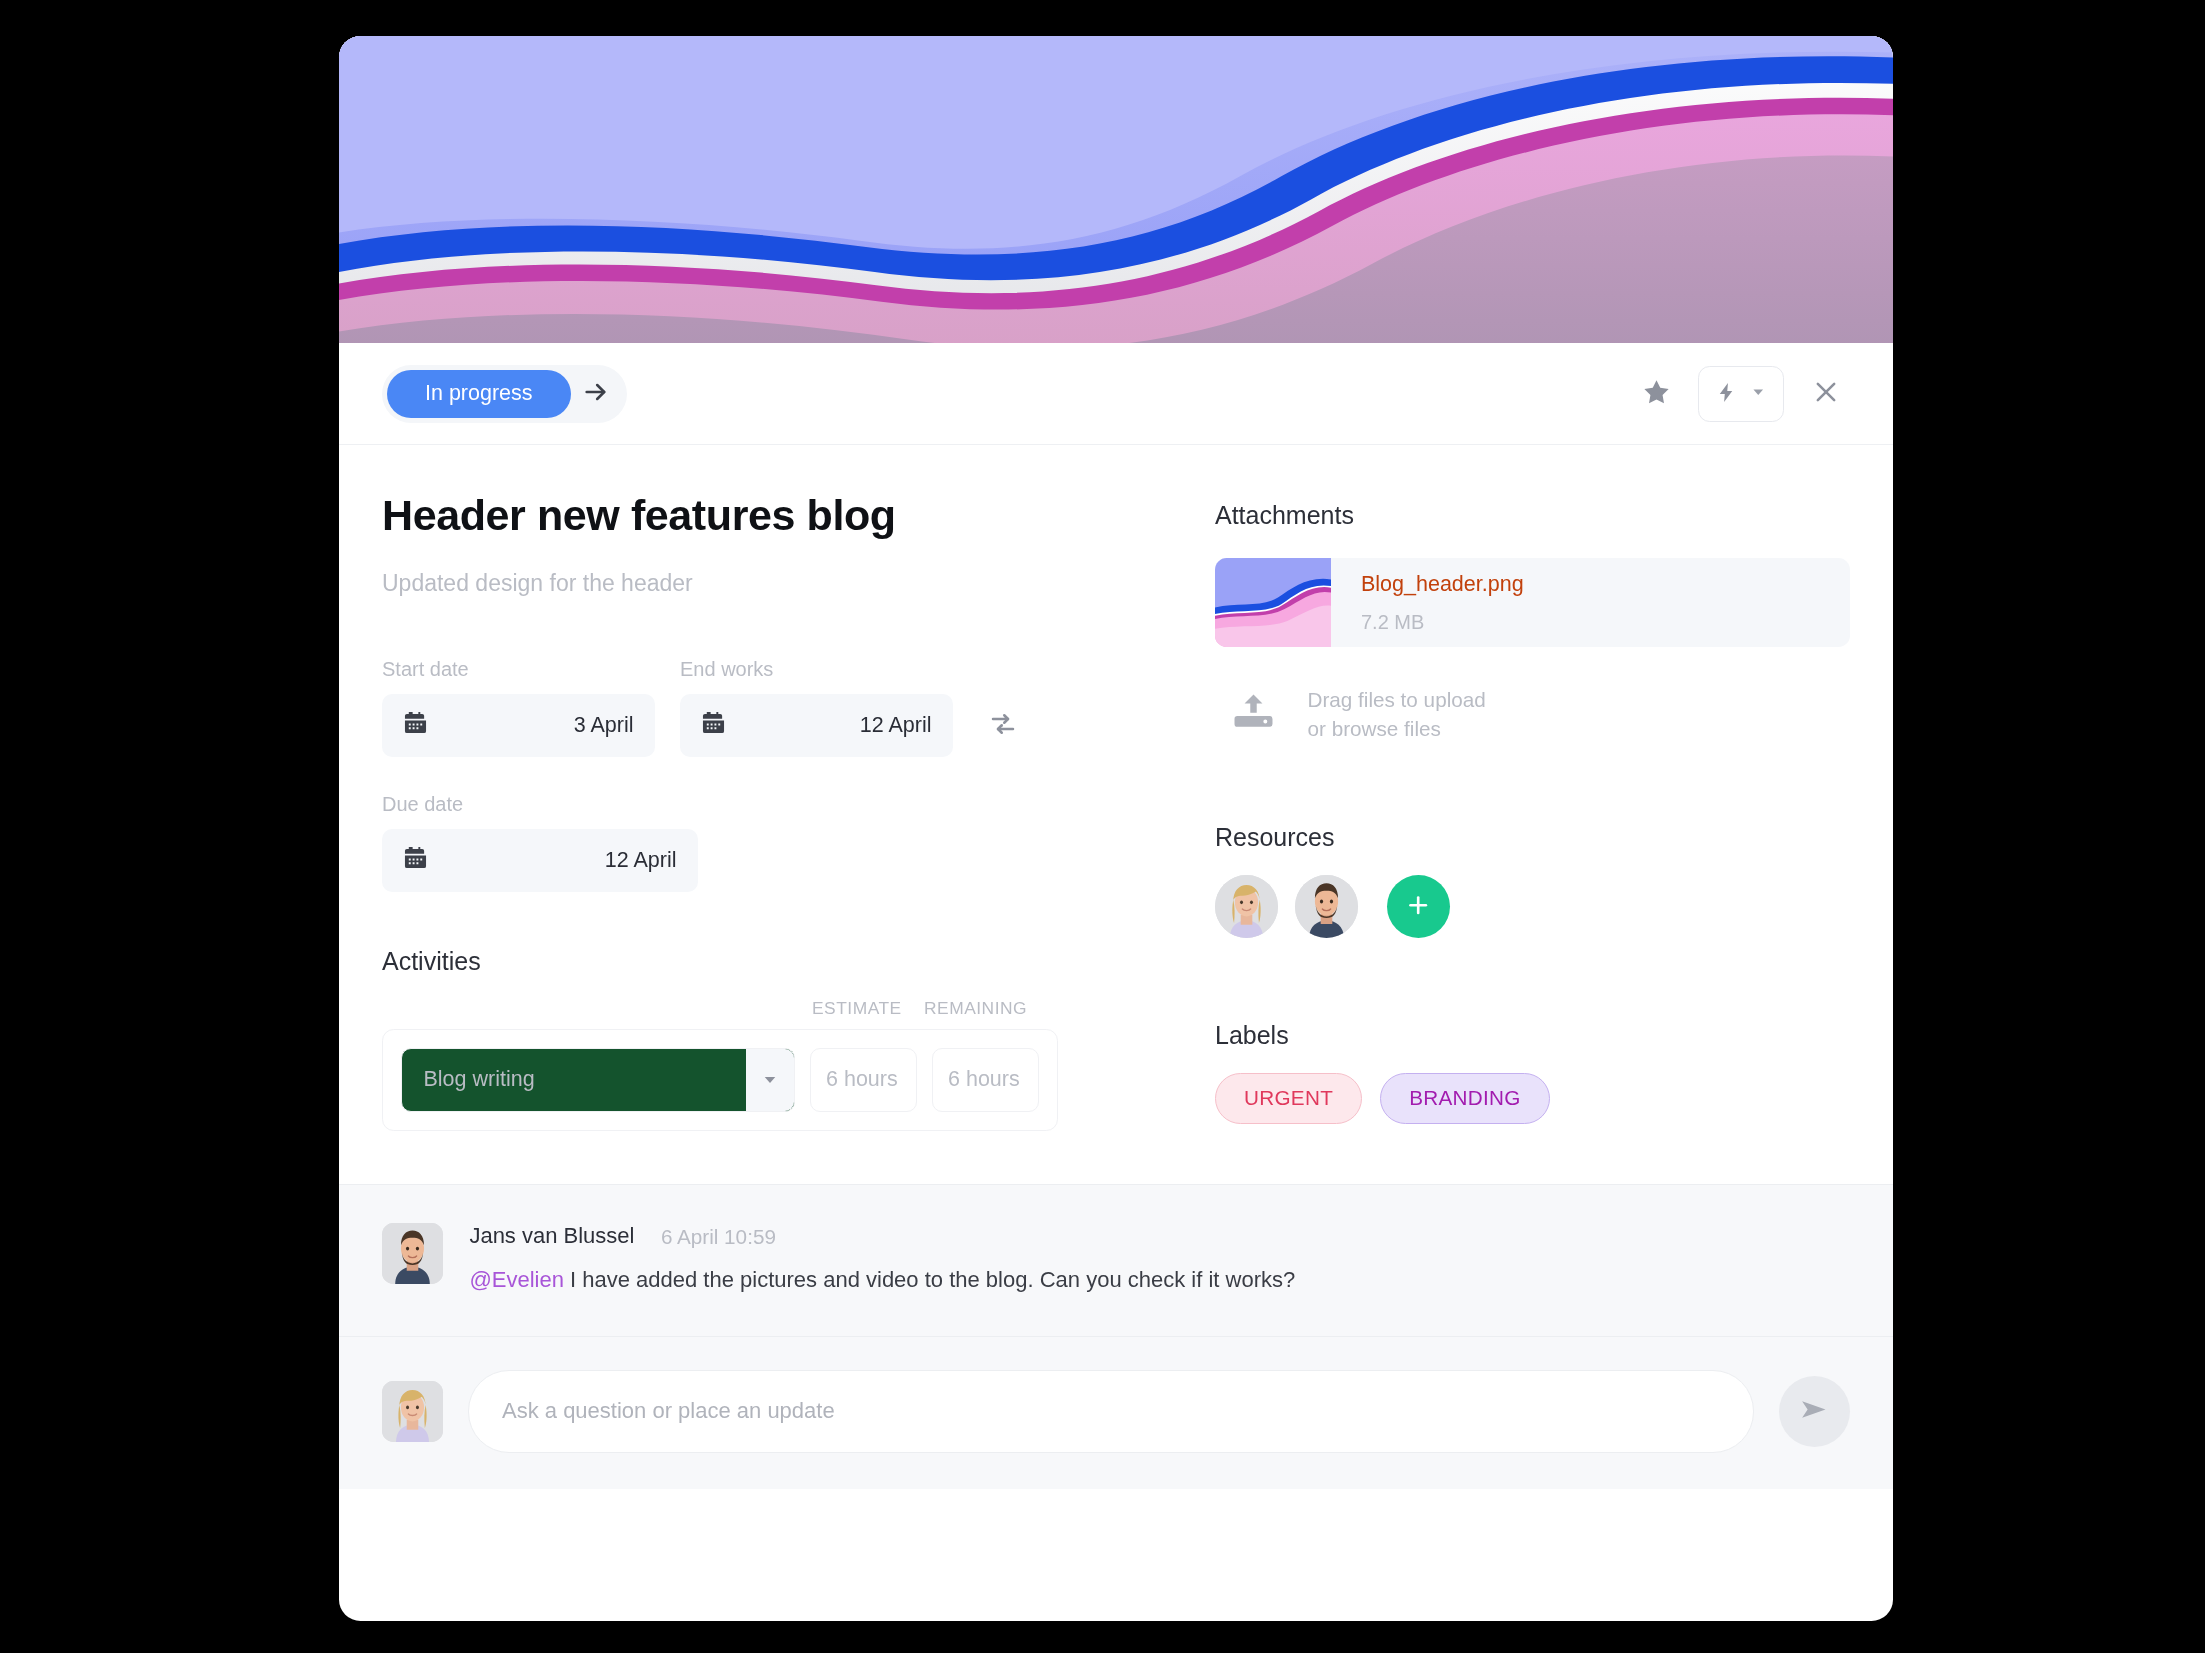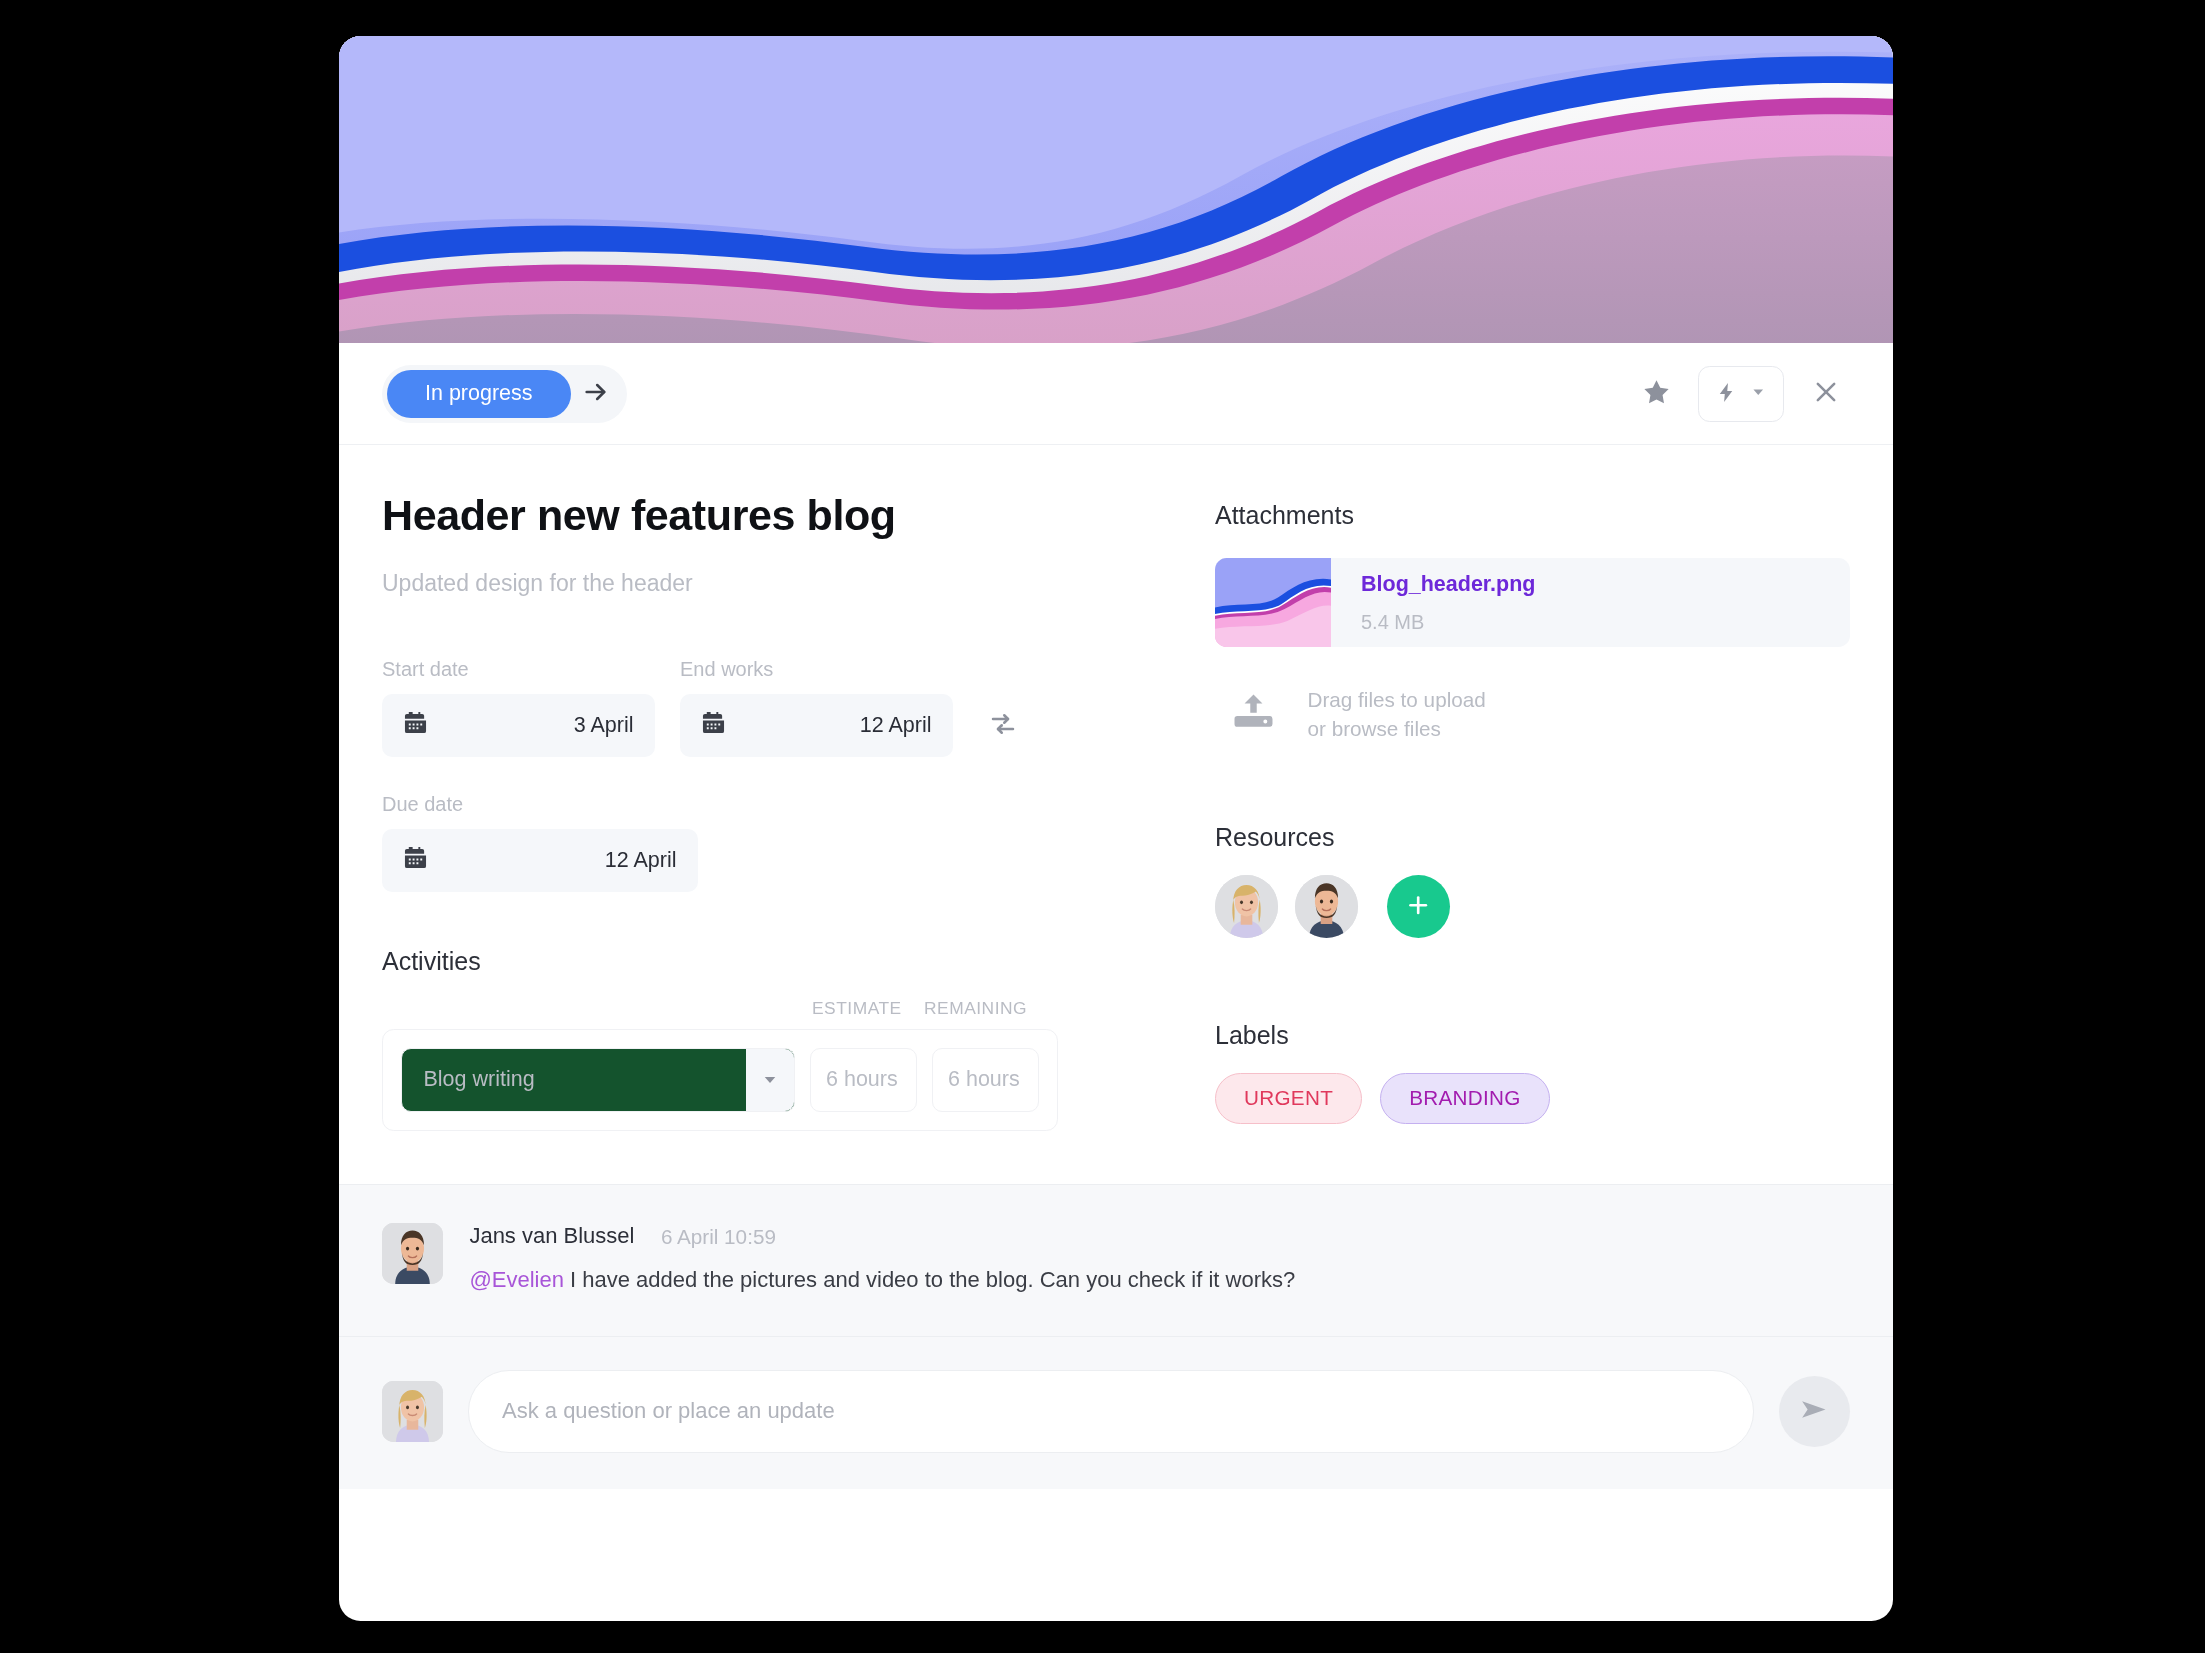--- a/index.html
+++ b/index.html
@@ -133,21 +133,21 @@
 
   
   .attach-row {
     display: flex; align-items: center;
     background: #f5f7fa; border-radius: 11.6px; overflow: hidden;
     height: 89px; width: 635px; margin-top: 28px;
   }
   .attach-thumb { width: 116px; height: 89px; flex: none; overflow: hidden; }
   .attach-thumb svg { display: block; width: 100%; height: 100%; }
   .attach-meta { padding-left: 30px; }
-  .attach-name { font-size: 21.5px; font-weight: bold; color: #6d28d9; margin-bottom: 14px; }
+  .attach-name { font-size: 21.5px; font-weight: normal; color: #c2410c; margin-bottom: 14px; }
   .attach-size { font-size: 20px; color: #b9bcc4; }
 
   .dropzone { display: flex; align-items: center; gap: 33px; margin-top: 38px; padding-left: 16.5px; cursor: pointer; }
   .dz-text div { font-size: 20.7px; color: #b9bcc4; line-height: 1.42; }
 
   .resources { margin-top: 79px; }
   .res-row { display: flex; align-items: center; gap: 16.5px; margin-top: 23px; }
   .avatar-c { width: 63px; height: 63px; border-radius: 50%; overflow: hidden; background: #dedfe2; flex:none; }
   .avatar-c svg { display: block; width: 100%; height: 100%; }
   .add-btn {
@@ -374,21 +374,21 @@
               <rect x="0" y="0" width="140" height="108" fill="#ffffff"></rect>
               <path d="M0,0 L140,0 L140,30 C110,26 92,40 74,52 C56,64 26,58 0,64 Z" fill="#9aa2f7"></path>
               <path d="M0,60 C28,54 58,60 76,48 C94,36 112,22 140,26 L140,34 C114,30 98,44 80,56 C60,68 28,62 0,68 Z" fill="#1b4fe0"></path>
               <path d="M0,70 C28,64 60,70 80,58 C100,46 116,32 140,36 L140,44 C118,40 102,54 84,66 C62,78 28,72 0,78 Z" fill="#c23fab"></path>
               <path d="M0,74 C28,68 62,74 84,62 C106,50 120,38 140,42 L140,108 L0,108 Z" fill="#f7a8e0"></path>
               <path d="M0,86 C30,80 64,86 88,76 C110,66 124,56 140,58 L140,108 L0,108 Z" fill="#f9c6ea"></path>
             </svg>
           </div>
           <div class="attach-meta">
             <div class="attach-name">Blog_header.png</div>
-            <div class="attach-size">5.4 MB</div>
+            <div class="attach-size">7.2 MB</div>
           </div>
         </div>
 
         <div class="dropzone">
           <span>
             <svg width="43" height="43" viewBox="0 0 24 24" fill="#b0b3bb">
               <path d="M12 2l5 5h-3.2v5.2h-3.6V7H7z"></path>
               <path d="M3 14h18a1.6 1.6 0 011.6 1.6v2.8A1.6 1.6 0 0121 20H3a1.6 1.6 0 01-1.6-1.6v-2.8A1.6 1.6 0 013 14zm15.6 1.9a1.1 1.1 0 100 2.2 1.1 1.1 0 000-2.2z"></path>
             </svg>
           </span>

